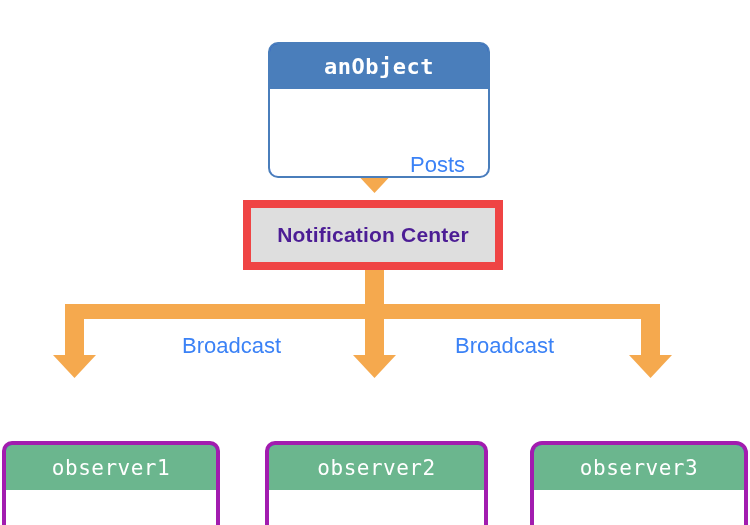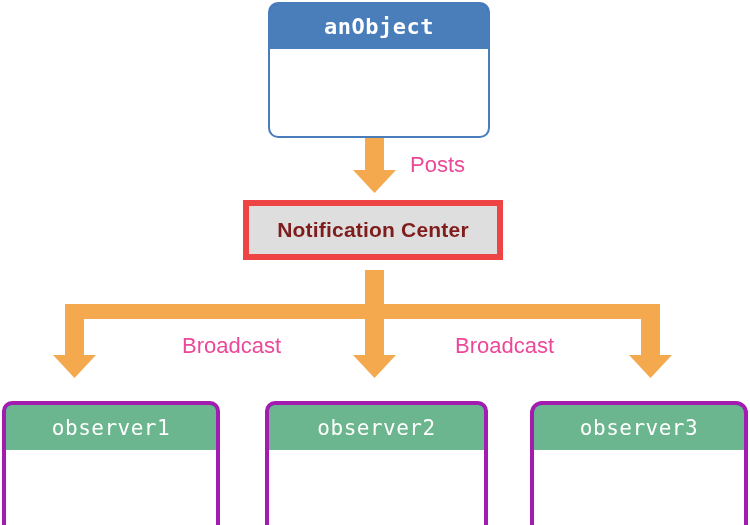--- a/index.html
+++ b/index.html
@@ -18,20 +18,21 @@
     overflow: hidden;
   }
 
   
   .objbox {
     position: absolute;
     box-sizing: border-box;
     border-radius: 10px;
     background: #1d4ed8;
     overflow: hidden;
+    margin-top: 40px;
   }
   .objbox .hdr {
     box-sizing: border-box;
     width: 100%;
     display: flex;
     align-items: center;
     justify-content: center;
     font-family: "DejaVu Sans Mono", "Liberation Mono", monospace;
     color: #ffffff;
     letter-spacing: 0.5px;
@@ -73,47 +74,47 @@
   #observer1 { left: 2px;   width: 218px; }
   #observer2 { left: 265px; width: 223px; text-align: right; }
   #observer3 { left: 530px; width: 218px; border-radius: 12px; }
 
   
   #notification-center {
     position: absolute;
     left: 243px;
     top: 200px;
     width: 260px;
-    height: 60px;
+    height: 70px;
     box-sizing: border-box;
-    border: 6px solid #ef4444;
+    border: 8px solid #ef4444;
     background: #dedede;
     display: flex;
     align-items: center;
     justify-content: center;
     font-size: 21px;
     font-weight: bold;
-    color: #7f1d1d;
+    color: #4c1d95;
     letter-spacing: 0.2px;
   }
 
   
   .arrow-layer {
     position: absolute;
     left: 0; top: 0;
     width: 750px;
     height: 525px;
     pointer-events: none;
   }
 
   
   .edge-label {
     position: absolute;
     font-size: 22px;
-    color: #ec4899;
+    color: #3b82f6;
     white-space: nowrap;
   }
   #label-posts      { left: 410px; top: 152px; }
   #label-broadcast-1{ left: 182px; top: 333px; }
   #label-broadcast-2{ left: 455px; top: 333px; }
 </style>
 </head>
 <body>
 
 <div id="canvas">

